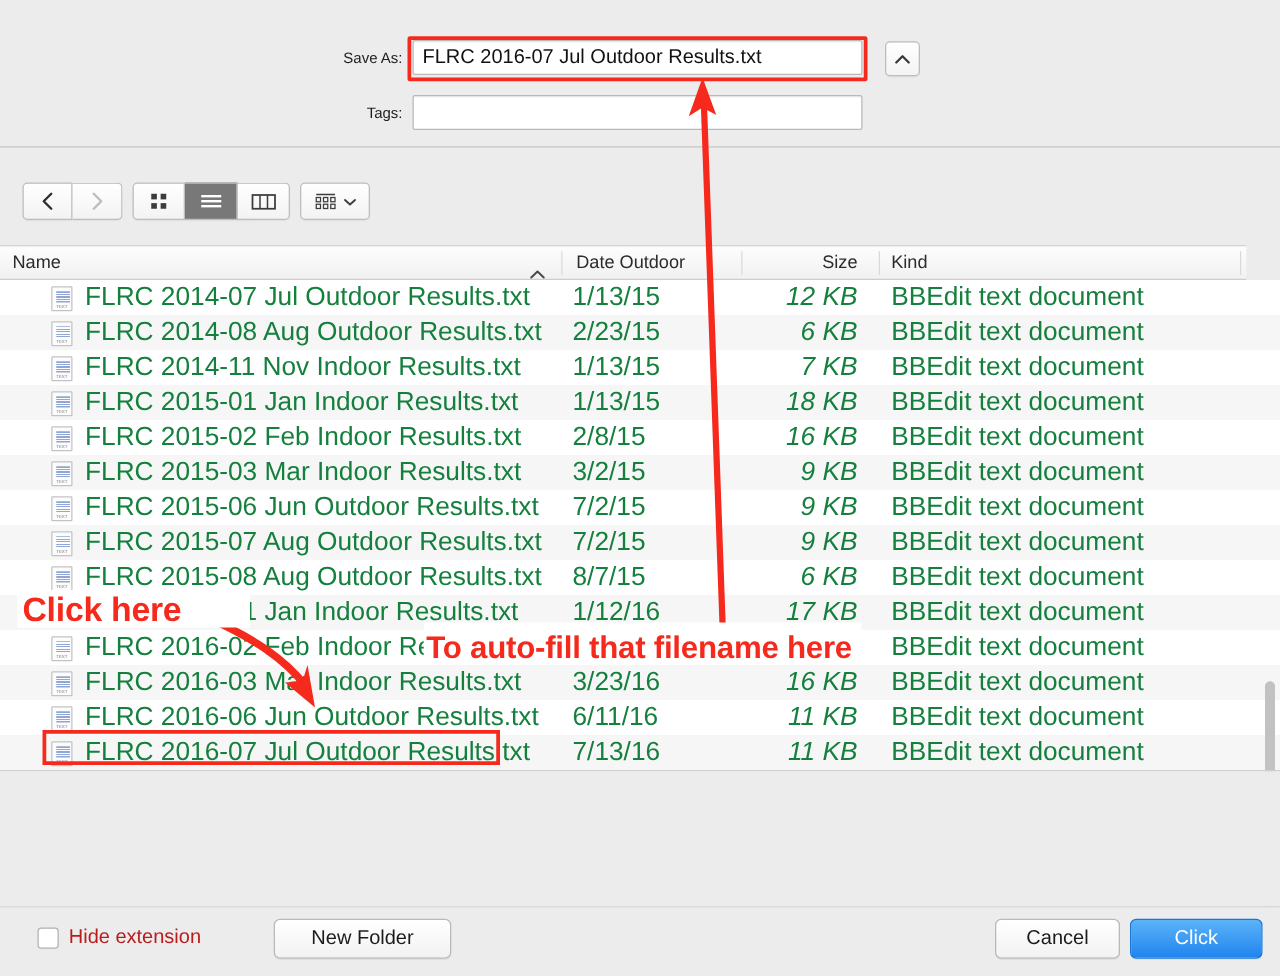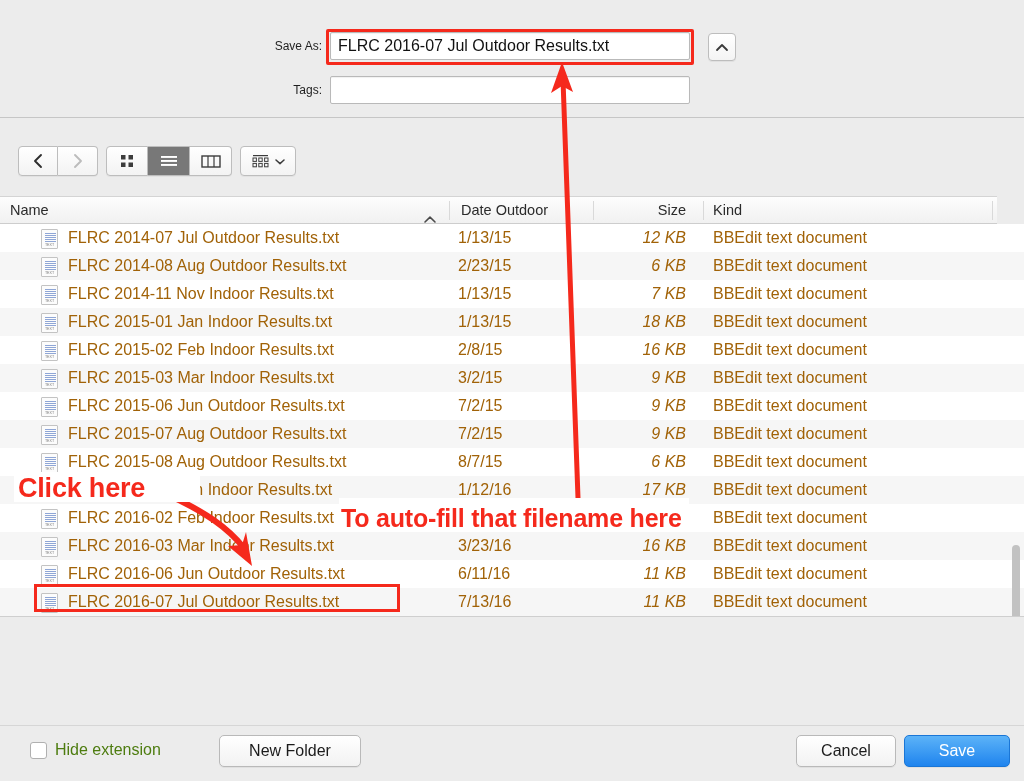--- a/index.html
+++ b/index.html
@@ -127,21 +127,21 @@
   }
   .col-div { position:absolute; top:4px; height:19px; width:1px; background:#d9d9d9; }
 
   
   .file-list {
     position: absolute; left: 0; top: 224px; width: 1024px; height: 392px;
     background: #fff; overflow: hidden;
   }
   .file-row {
     position: relative; height: 28px; display: flex; align-items: center;
-    font-size: 16px; color: #a16207;
+    font-size: 21px; color: #15803d;
   }
   .file-row.alt { background: #f6f6f6; }
   .cell-name { position: absolute; left: 68px; white-space: nowrap; }
   .cell-date { position: absolute; left: 458px; width: 118px; text-align: left; }
   .cell-size { position: absolute; left: 600px; width: 86px; text-align: right; font-style: italic; }
   .cell-kind { position: absolute; left: 713px; }
 
   .doc-icon {
     position: absolute; left: 41px; top: 5px;
     width: 17px; height: 20px;
@@ -187,21 +187,21 @@
   }
 
   
   .bottom-bar {
     position: absolute; left: 0; top: 725px; width: 1024px; height: 56px;
     background: #ececec; border-top: 1px solid #d6d6d6;
   }
   #hide-ext-row {
     position: absolute; left: 30px; top: 741px; display: flex; align-items: center;
   }
-  #hide-ext-label { font-size: 16px; color: #4d7c0f; }
+  #hide-ext-label { font-size: 16px; color: #b91c1c; }
   .push-btn {
     background: linear-gradient(#ffffff,#f2f2f2);
     border: 1px solid #b9b9b9; border-radius: 5px;
     font-size: 16px; color: #1b1b1b;
     display: flex; align-items: center; justify-content: center;
     box-shadow: 0 1px 0 rgba(0,0,0,.05);
   }
   #new-folder-btn { position: absolute; left: 219px; top: 735px; width: 142px; height: 32px; }
   #cancel-btn     { position: absolute; left: 796px; top: 735px; width: 100px; height: 32px; }
   #save-btn {
@@ -450,21 +450,21 @@
     
   </div>
 
   <div class="bottom-bar"></div>
   <div id="hide-ext-row">
     <span class="checkbox"></span>
     <span id="hide-ext-label">Hide extension</span>
   </div>
   <div class="push-btn" id="new-folder-btn">New Folder</div>
   <div class="push-btn" id="cancel-btn">Cancel</div>
-  <div class="push-btn" id="save-btn">Save</div>
+  <div class="push-btn" id="save-btn">Click</div>
 
   <svg class="overlay">
 
     <path d="M 578 498 L 563 80" stroke="#f5291c" stroke-width="5" fill="none" stroke-linecap="round"></path>
     <path d="M 562 62 L 573 92 L 562 86 L 551 93 Z" fill="#f5291c"></path>
 
     <path d="M 166 494 C 206 512, 228 528, 244 548" stroke="#f5291c" stroke-width="6" fill="none" stroke-linecap="round"></path>
     <path d="M 252 566 L 228 546 L 242 545 L 246 532 Z" fill="#f5291c"></path>
   </svg>
 

